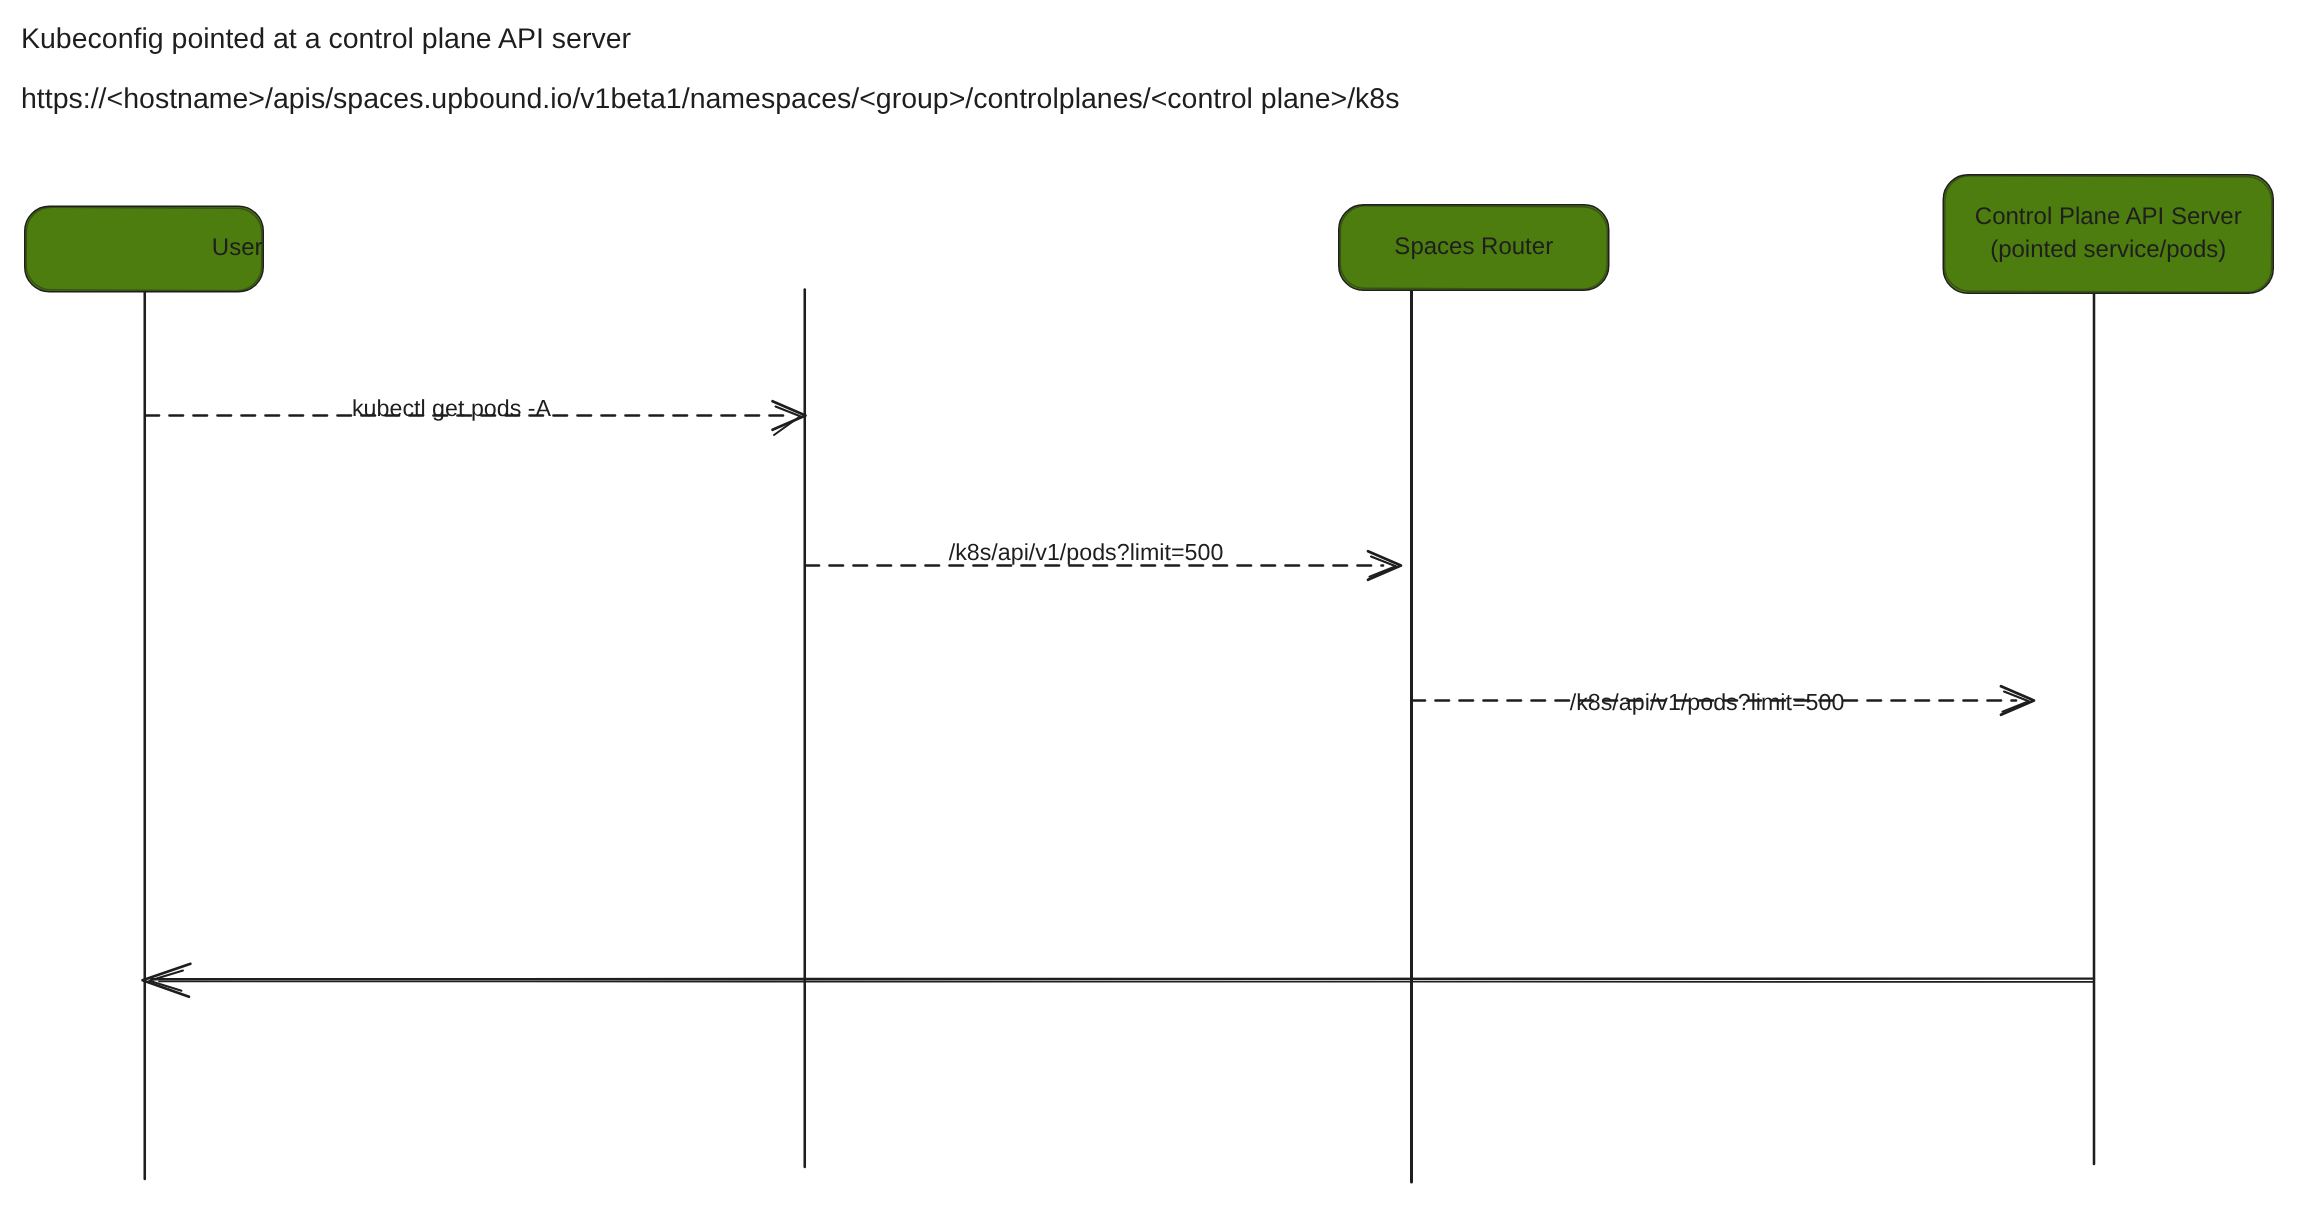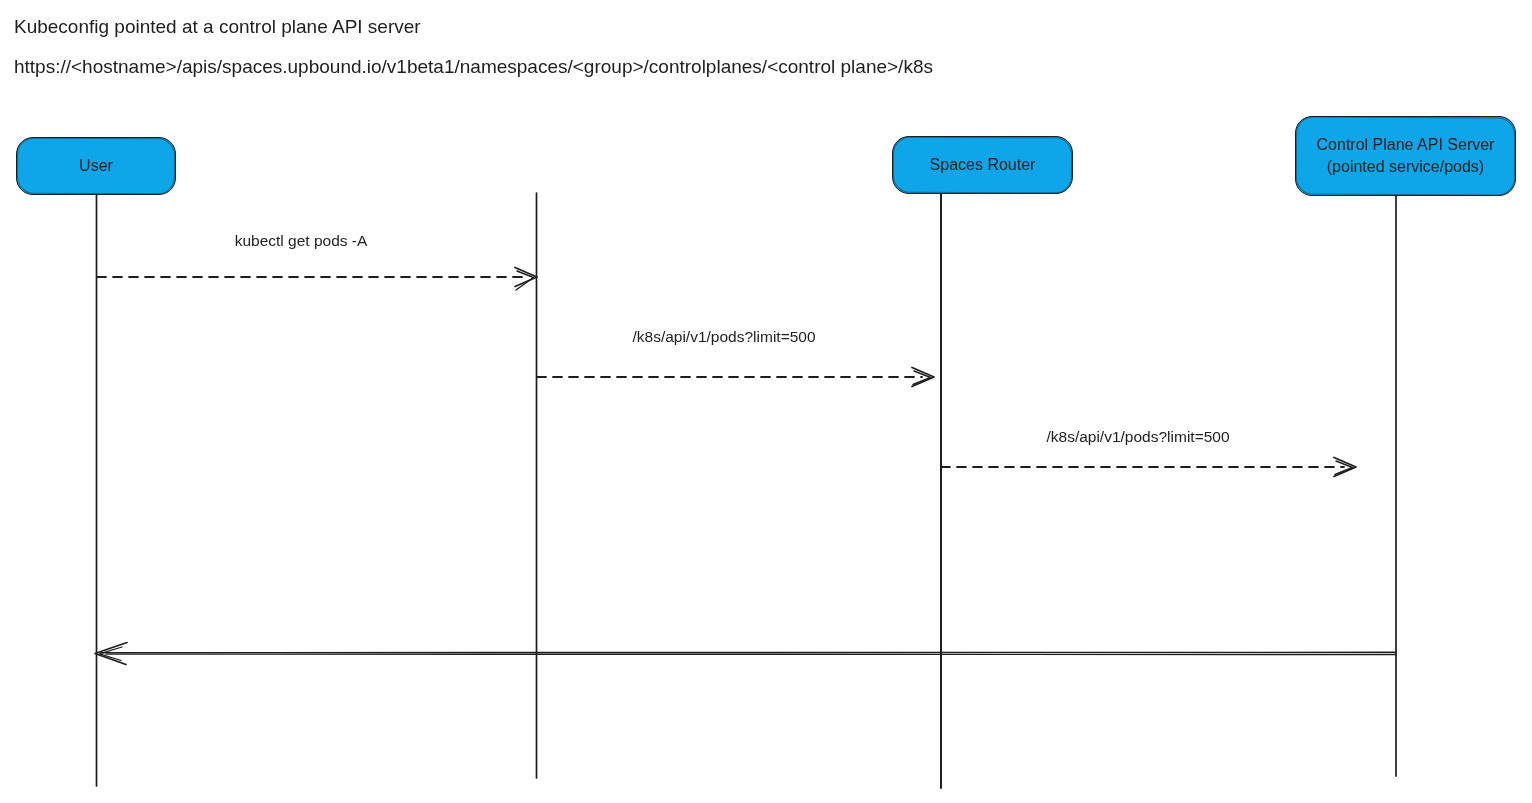--- a/index.html
+++ b/index.html
@@ -31,21 +31,21 @@
     position: absolute;
     left: 0;
     top: 0;
   }
 
   .actor-box {
     position: absolute;
     box-sizing: border-box;
     border: 1.7px solid #1e1e1e;
     border-radius: 17px;
-    background: #0ea5e9;
+    background: #4d7c0f;
     display: flex;
     flex-direction: column;
     align-items: center;
     justify-content: center;
     text-align: center;
     font-size: 16px;
     line-height: 22px;
     z-index: 2;
   }
   
@@ -60,20 +60,21 @@
   }
 
   .msg-label {
     position: absolute;
     transform: translateX(-50%);
     white-space: nowrap;
     font-size: 15.5px;
     line-height: 20px;
     color: #1e1e1e;
     z-index: 2;
+    margin-top: 32px;
   }
 </style>
 </head>
 <body>
 
 <div class="canvas">
 
   <div class="hdr-line hdr-title">Kubeconfig pointed at a control plane API server</div>
   <div class="hdr-line hdr-url">https://&lt;hostname&gt;/apis/spaces.upbound.io/v1beta1/namespaces/&lt;group&gt;/controlplanes/&lt;control plane&gt;/k8s</div>
 
@@ -97,21 +98,21 @@
       <path stroke-width="1.8" d="M1334 457.5 L1356 467 L1334 476.5"></path>
       <path stroke-width="1.4" d="M1336 461 L1352.5 467.5 L1335 474.5"></path>
 
       <line x1="1396" y1="652.4" x2="101" y2="652.8" stroke-width="1.6"></line>
       <line x1="1396" y1="654.6" x2="106" y2="654.2" stroke-width="1.2"></line>
       <path stroke-width="1.7" d="M127 642.5 L95 653.5 L126 664.5"></path>
       <path stroke-width="1.3" d="M122 647 L99.5 653.8 L121 660.5"></path>
     </g>
   </svg>
 
-  <div class="actor-box" style="left:16px; top:137px; width:160px; height:58px;">
+  <div class="actor-box" style="left:16px; top:137px; width:160px; height:58px;align-items:flex-end;">
     <span>User</span>
   </div>
 
 
   <div class="actor-box" style="left:892px; top:136px; width:181px; height:58px;">
     <span>Spaces Router</span>
   </div>
 
   <div class="actor-box" style="left:1295px; top:116px; width:221px; height:80px;">
     <span>Control Plane API Server</span>

